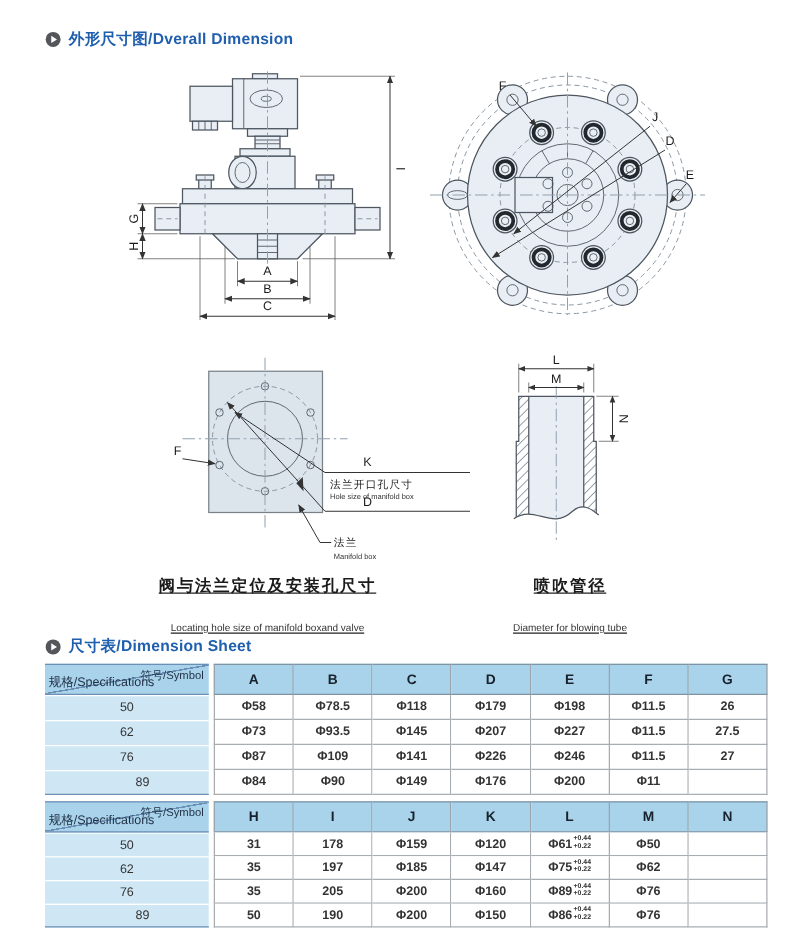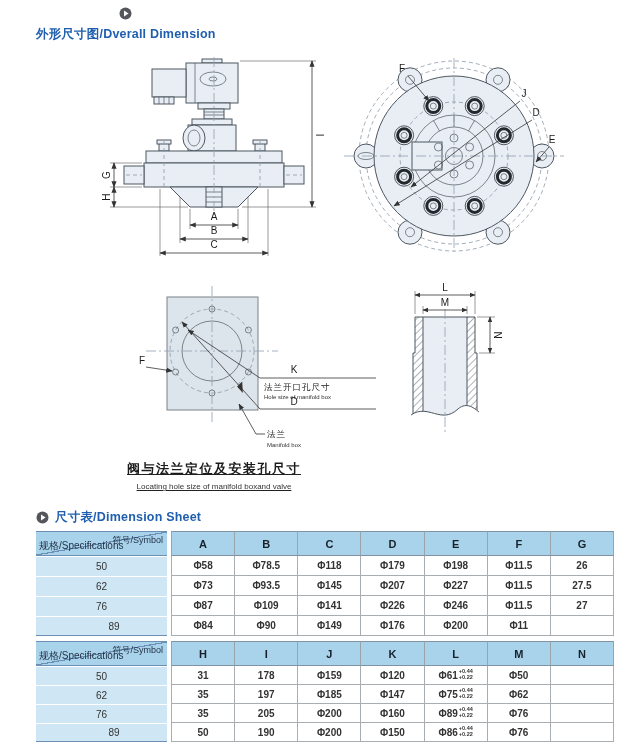--- a/index.html
+++ b/index.html
@@ -1,26 +1,26 @@
 <!DOCTYPE html>
 <html><head>
 <meta charset="utf-8">
 <style>
   html,body{margin:0;padding:0;background:#fff;}
   #page{position:relative;width:644px;height:743px;background:#fff;overflow:hidden;
         font-family:"Liberation Sans",sans-serif;color:#222;}
   .section-head{position:absolute;left:36px;display:flex;align-items:center;gap:6px;}
-  #head1{top:7px;flex-direction:column;} #head2{top:509px;justify-content:flex-end;}
+  #head1{top:23px;} #head2{top:509px;justify-content:flex-end;}
   .section-title{color:#1f5fae;font-size:12.5px;font-weight:bold;letter-spacing:.2px;}
   .drawing{position:absolute;}
   .caption{position:absolute;text-align:center;text-decoration:underline;}
   #cap-plate{left:94px;width:240px;top:460px;}
   #cap-tube{left:377px;width:158px;top:460px;}
   .cap-zh{font-size:13px;font-weight:bold;letter-spacing:1.5px;color:#1b1b1b;}
-  .cap-en{font-size:8px;color:#333;margin-top:4px;}
+  .cap-en{font-size:8px;color:#333;margin-top:20px;}
 
   
   .dim-table{position:absolute;left:36px;width:578px;font-size:10px;color:#333;}
   #table1{top:531px;} #table2{top:641px;}
   .trow{display:flex;}
   #table1 .trow{height:20px;} #table2 .trow{height:19px;}
   #table1 .trow.head{height:25px;} #table2 .trow.head{height:25px;}
   .trow>div{box-sizing:border-box;display:flex;align-items:center;justify-content:center;}
   .corner{width:131px;flex:none;margin-right:4px;position:relative;
     background:linear-gradient(to bottom right,rgba(0,0,0,0) calc(50% - .6px),#6b8fb5 calc(50% - .6px),#6b8fb5 calc(50% + .6px),rgba(0,0,0,0) calc(50% + .6px)),#a9d3eb;
@@ -297,20 +297,24 @@
       <line class="ext" x1="96" y1="72" x2="112" y2="72"></line>
       <line class="dim" x1="107" y1="36" x2="107" y2="72" marker-start="url(#arrD)" marker-end="url(#arrD)"></line>
       <text class="dimtext" transform="rotate(-90 116 54)" x="116" y="57" text-anchor="middle">N</text>
     </g>
   </svg>
 
   <div class="caption" id="cap-plate">
     <div class="cap-zh">阀与法兰定位及安装孔尺寸</div>
     <div class="cap-en">Locating hole size of manifold boxand valve</div>
   </div>
+  <div class="caption" id="cap-tube">
+    <div class="cap-zh">喷吹管径</div>
+    <div class="cap-en">Diameter for blowing tube</div>
+  </div>
 
   <div class="section-head" id="head2">
     <svg width="13" height="13" viewBox="0 0 13 13">
       <circle cx="6.5" cy="6.5" r="6" fill="#54565b"></circle>
       <path d="M5,3.6 L9.6,6.5 L5,9.4 z" fill="#fff"></path>
     </svg>
     <span class="section-title">尺寸表/Dimension Sheet</span>
   </div>
 
   <div class="dim-table" id="table1">

